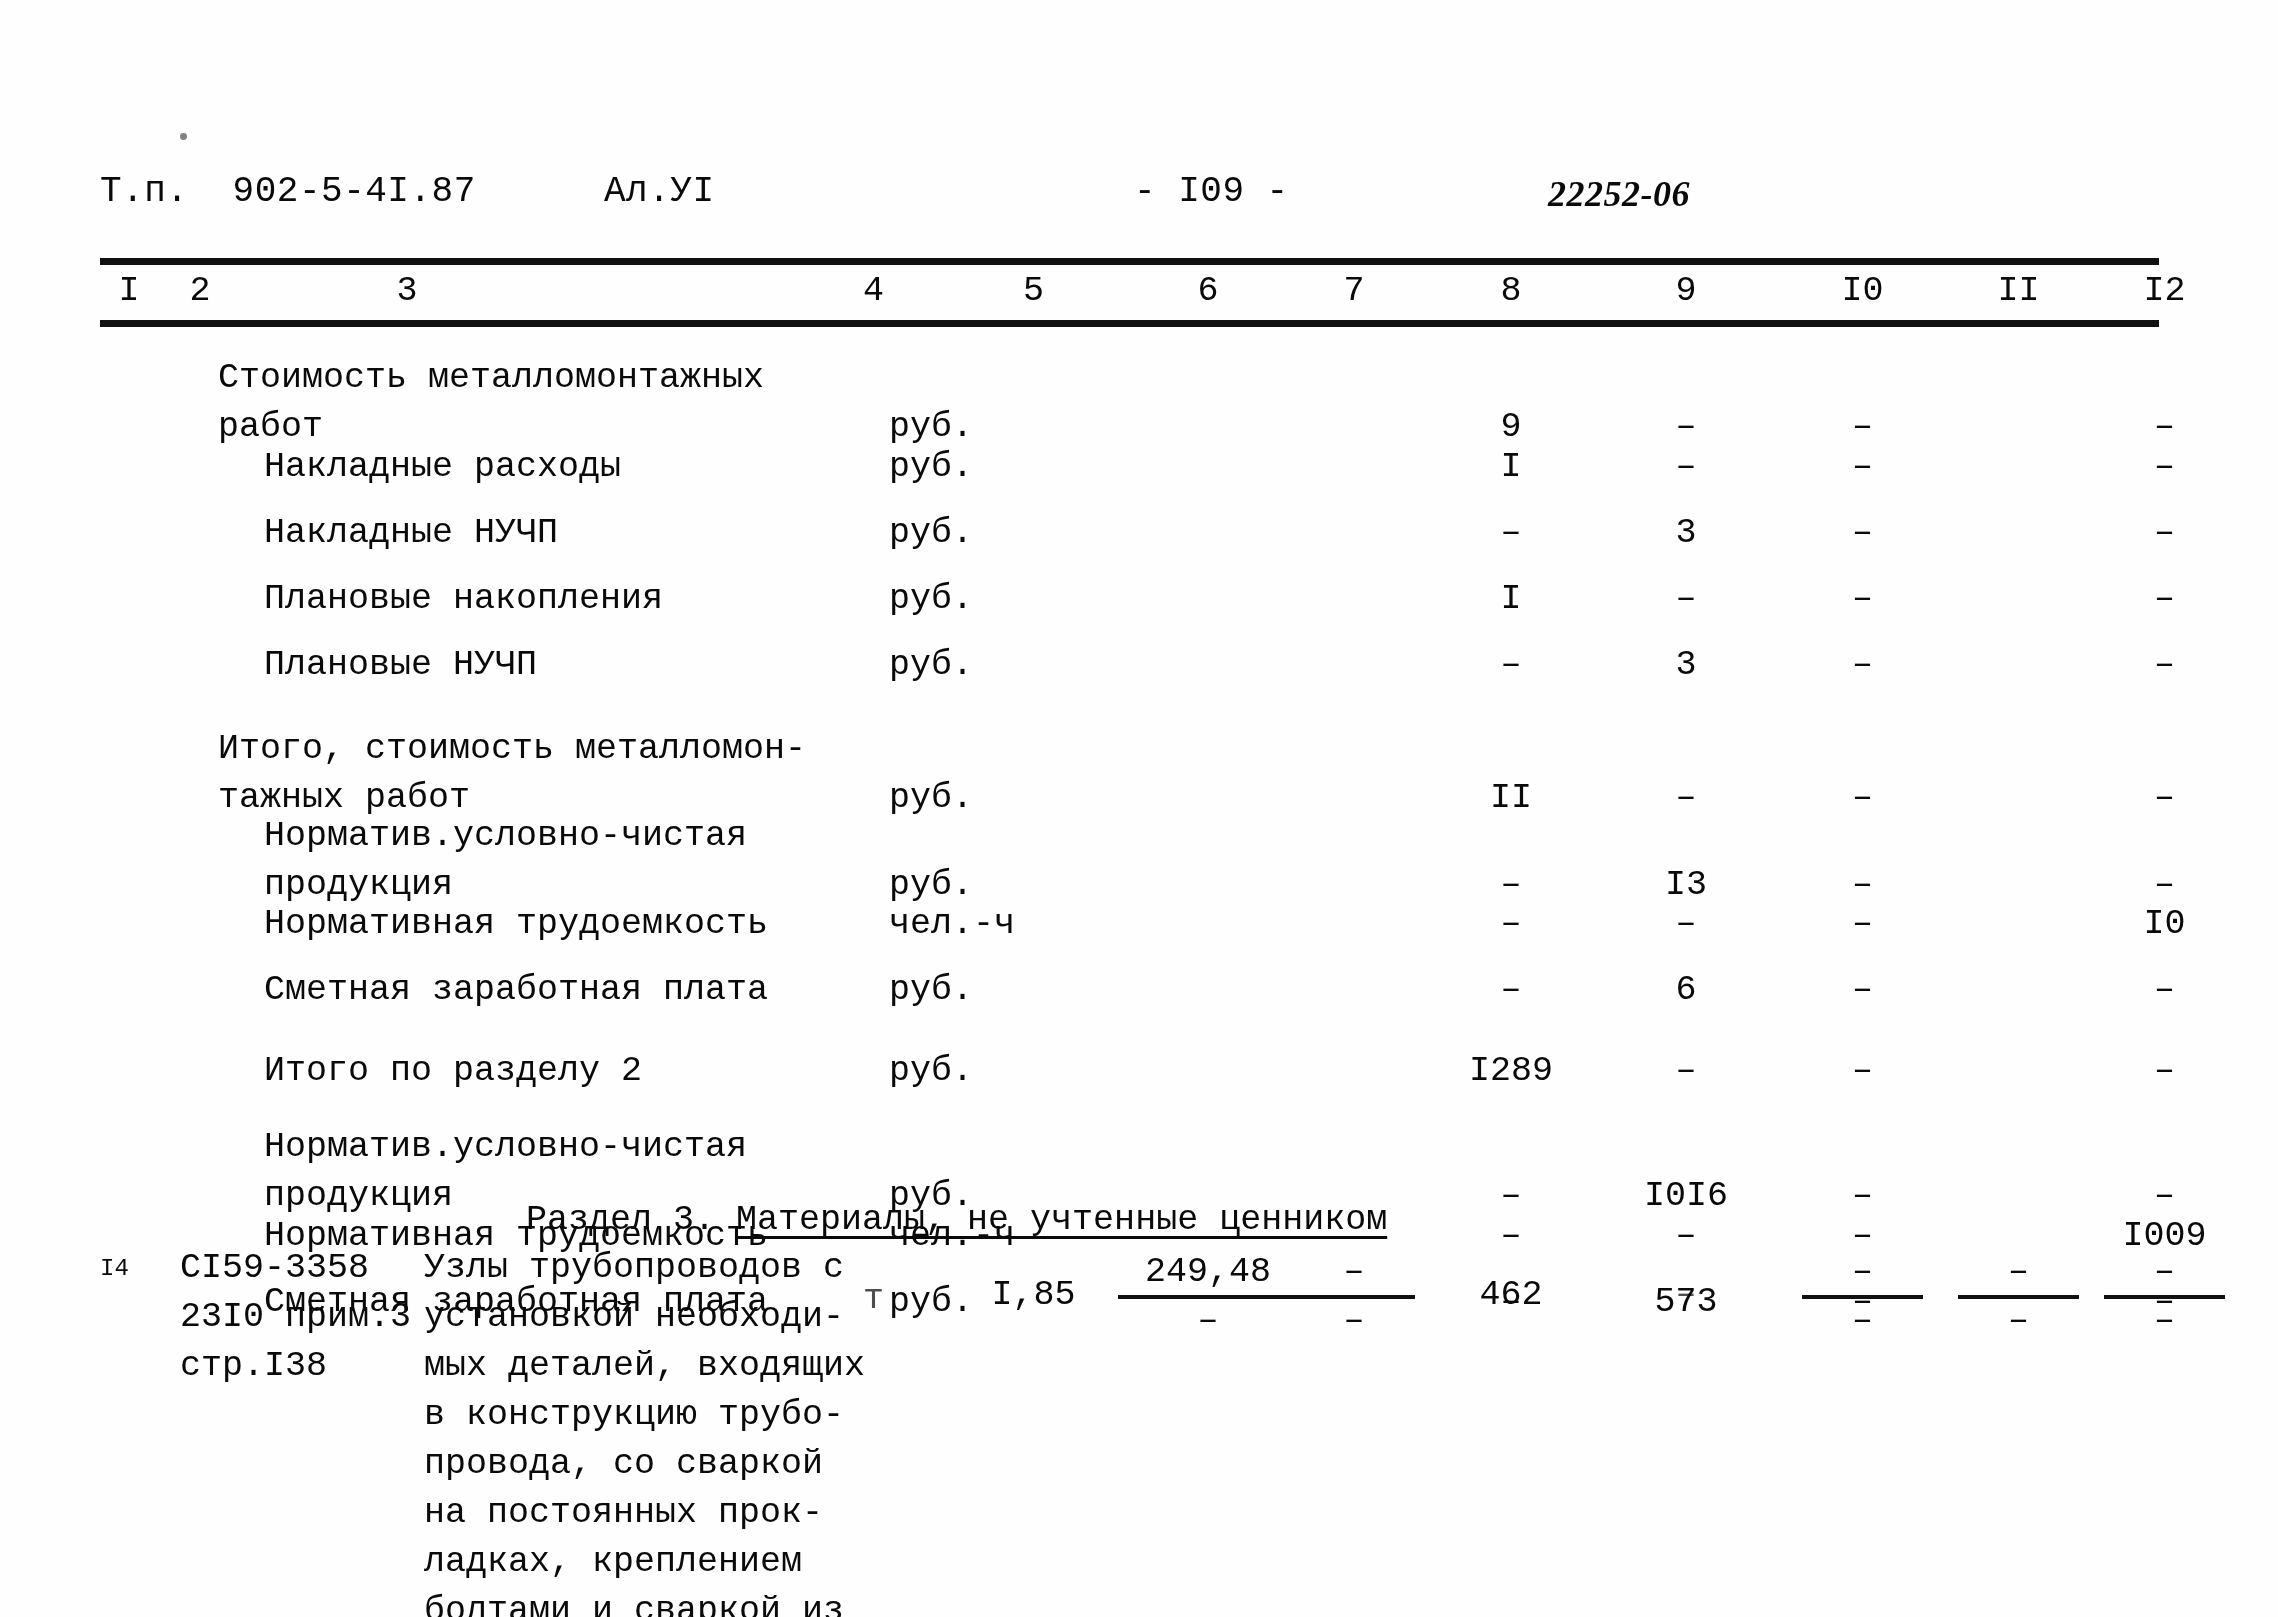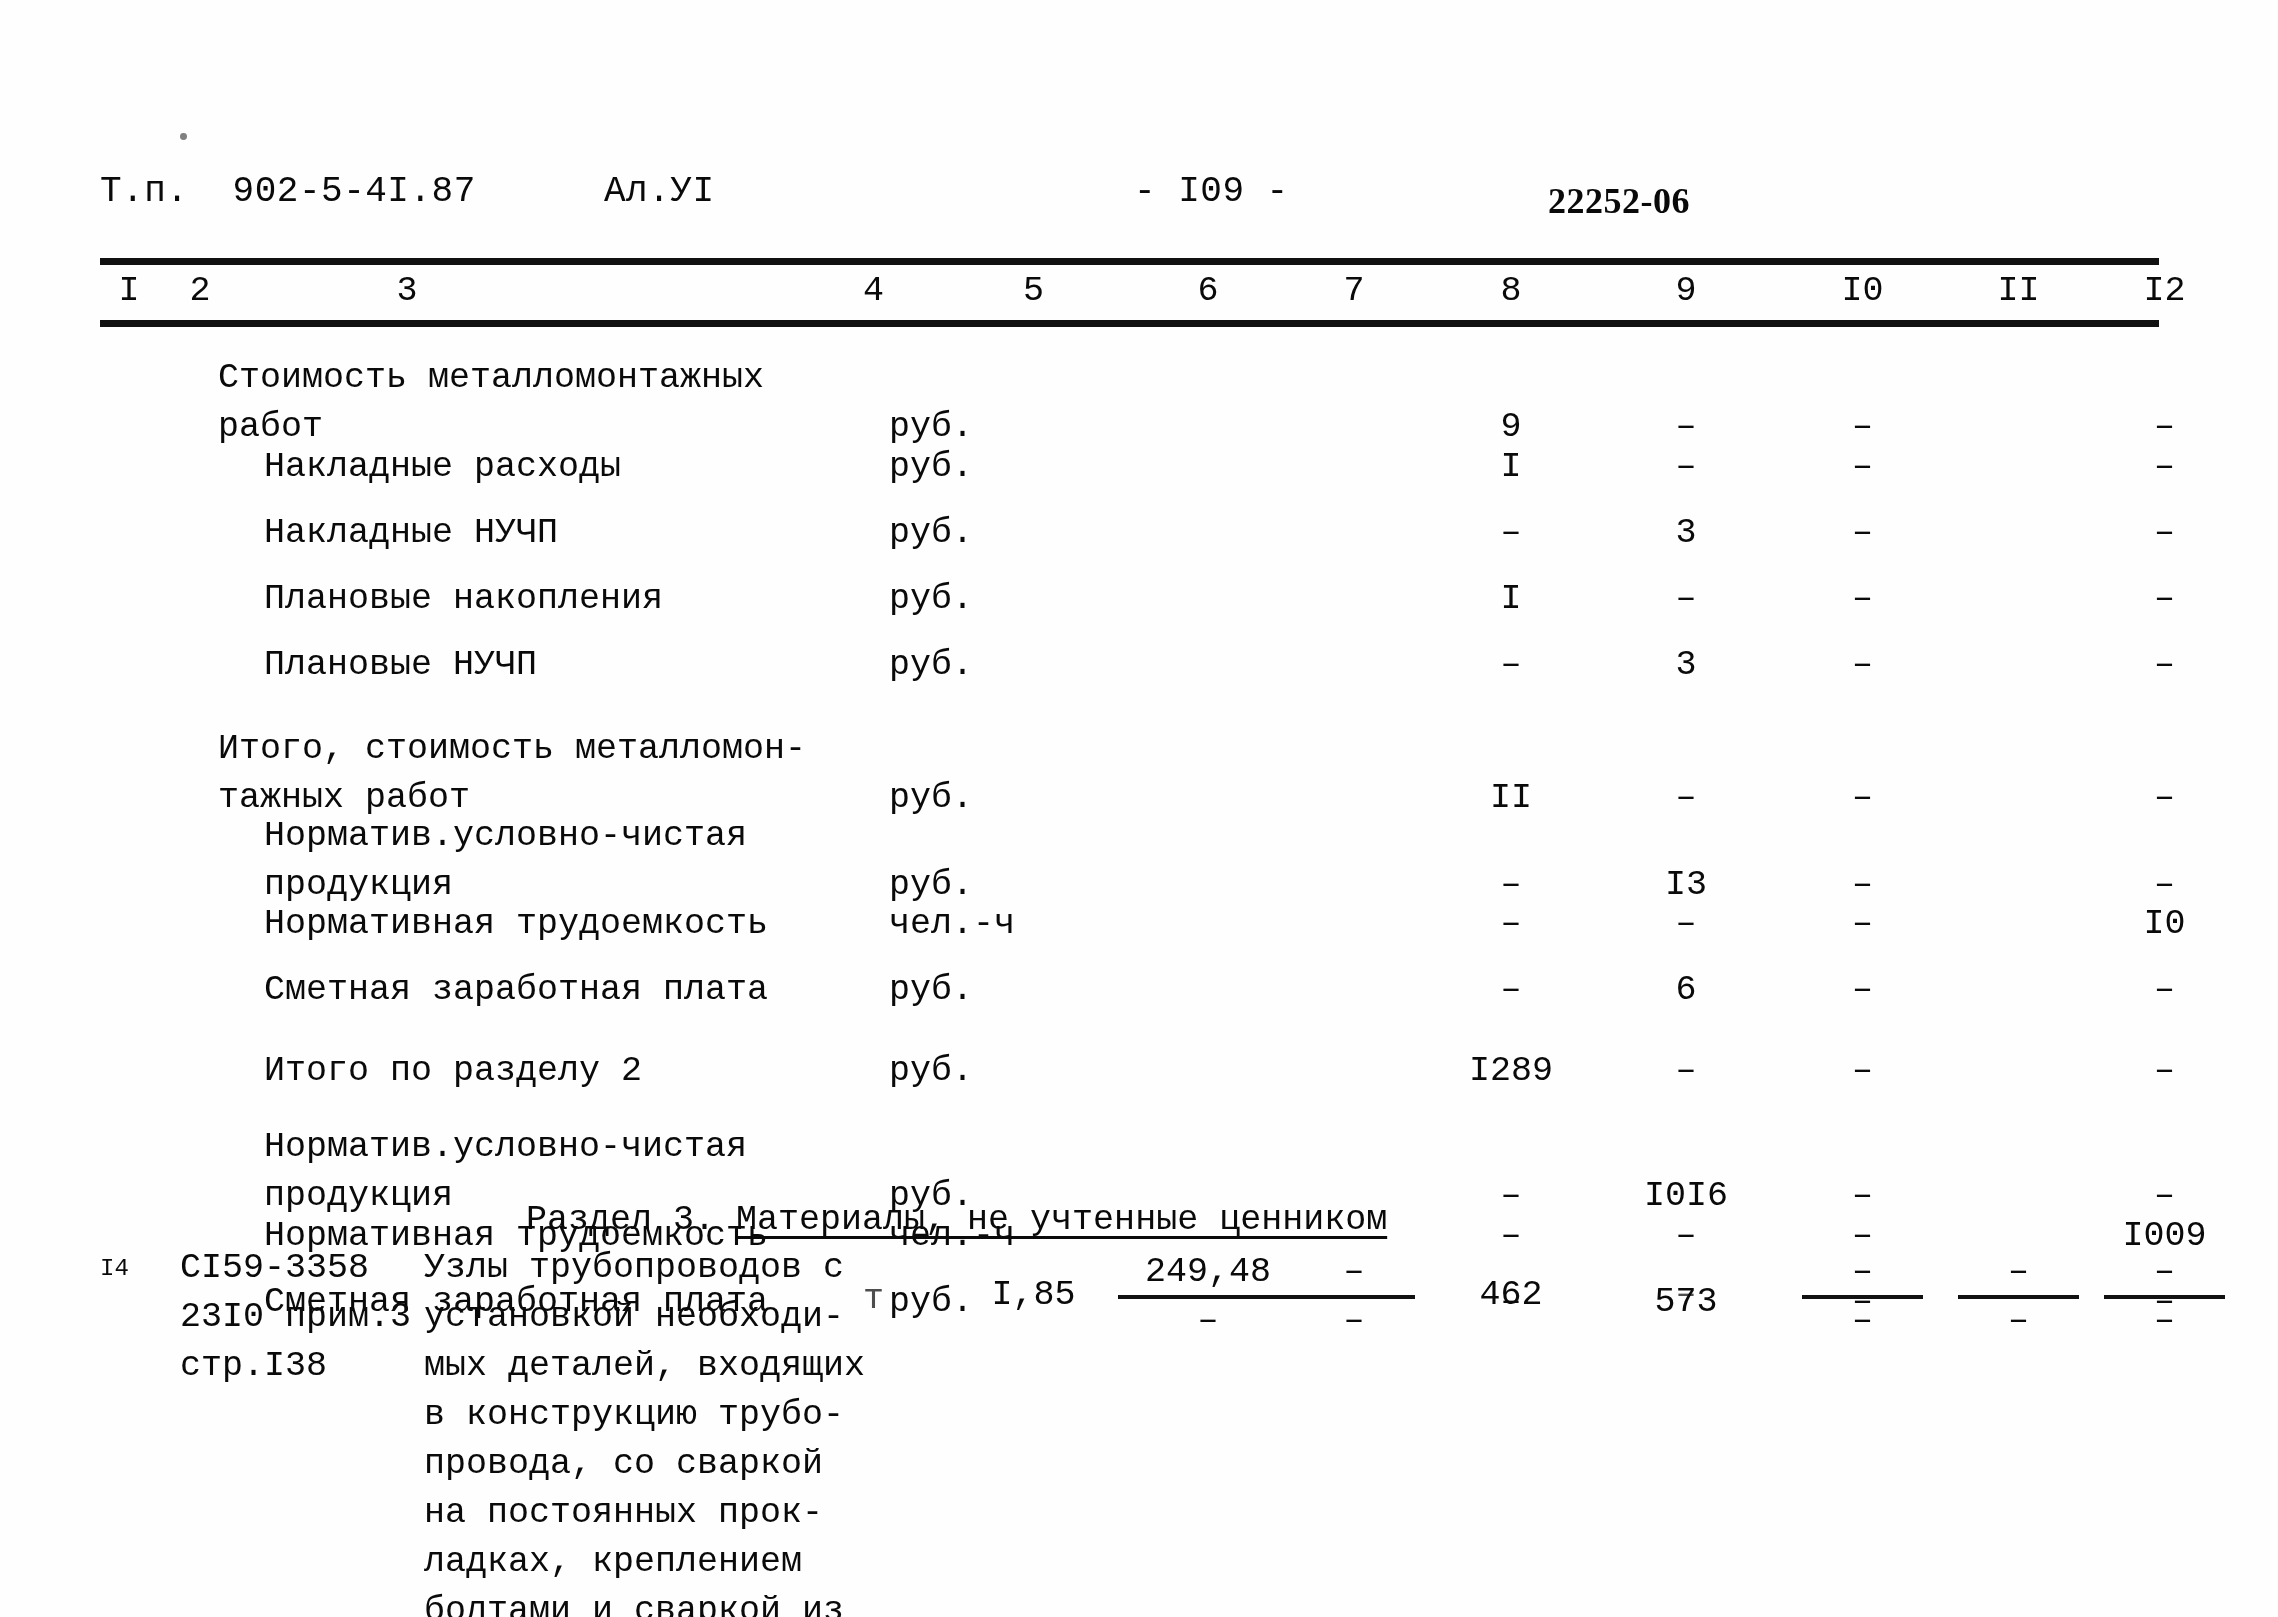--- a/index.html
+++ b/index.html
@@ -35,21 +35,22 @@
     position: absolute;
     white-space: pre;
     font-size: 36px;
     letter-spacing: 0.5px;
     line-height: 43px;
   }
   .hdr-tp      { left: 100px;  top: 0; }
   .hdr-album   { left: 604px;  top: 0; }
   .hdr-page    { left: 1106px; top: 0; margin-left: 28px; }
   .hdr-code    {
-    left: 1548px; top: 10px;
+    left: 1548px; top: 3px;
+    font-style: italic;
     font-family: "Liberation Serif", serif;
     font-weight: bold;
     font-size: 35px;
     letter-spacing: 1px;
   }
 
   .speck {
     position: absolute;
     left: 180px; top: 133px;
     width: 6.8px; height: 6.8px;

